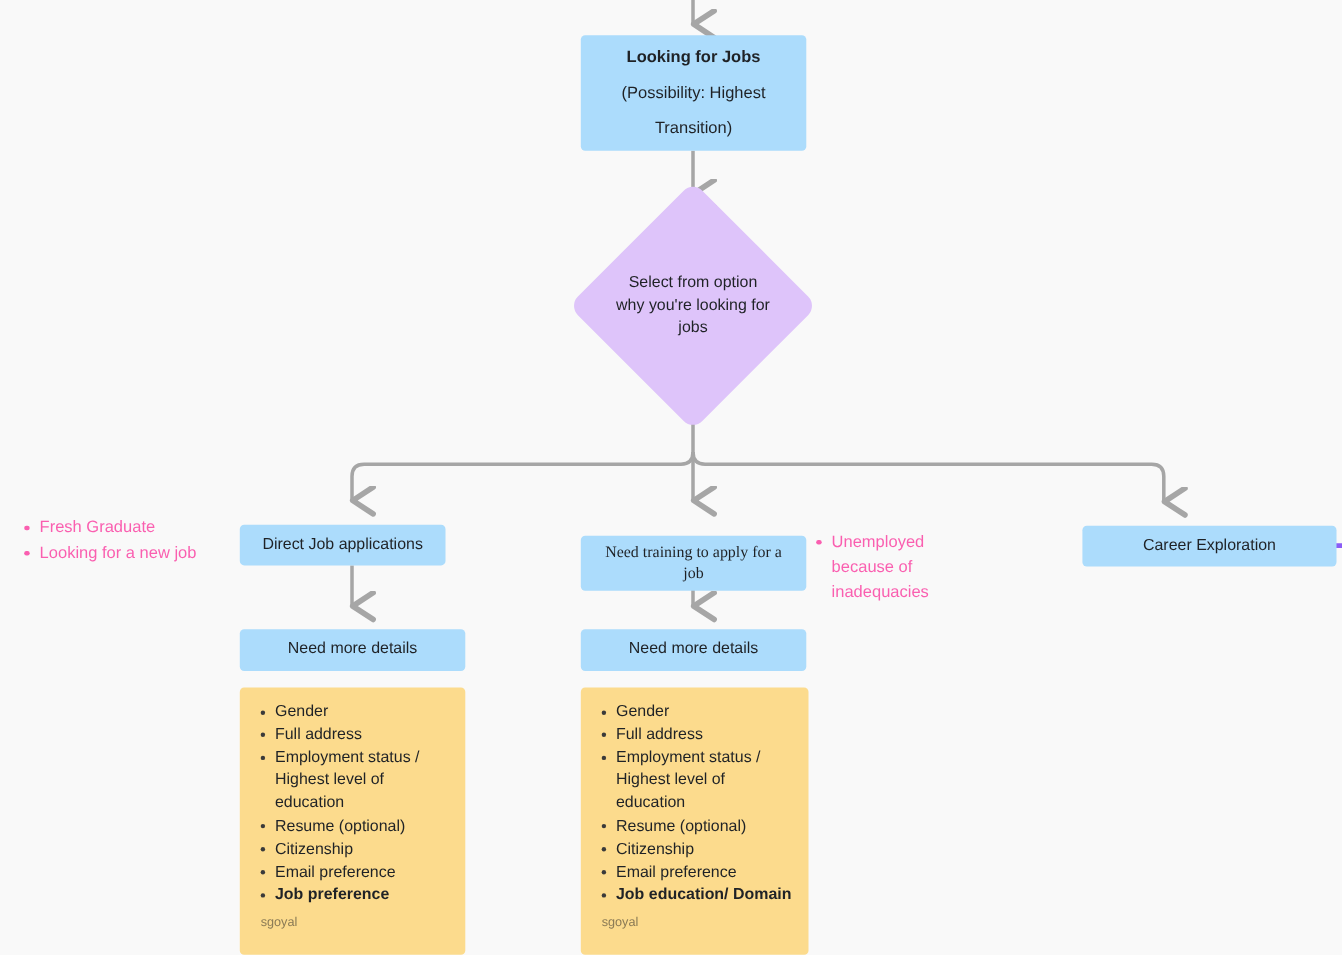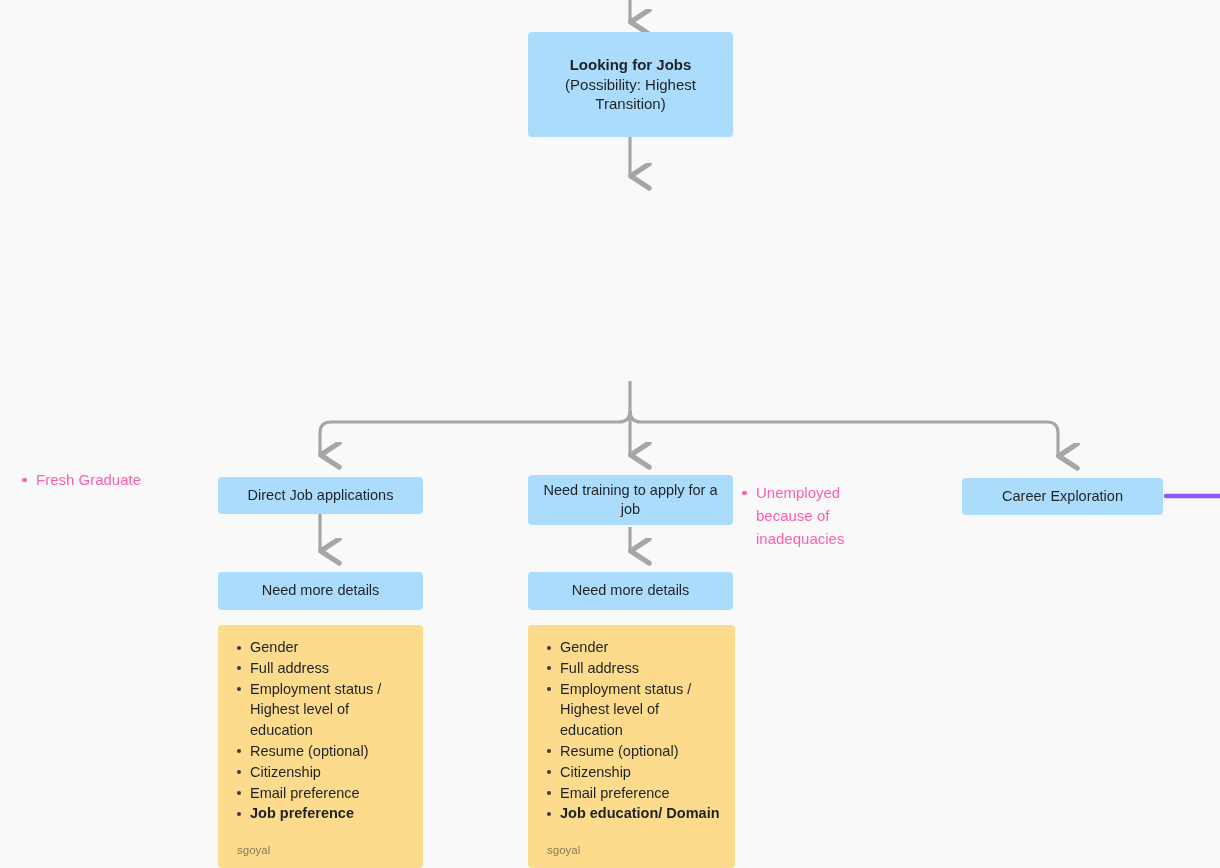--- a/index.html
+++ b/index.html
@@ -33,20 +33,21 @@
     position: absolute;
     box-sizing: border-box;
     display: flex;
     align-items: center;
     justify-content: center;
     text-align: center;
     color: #1f2226;
     font-size: 14.5px;
     line-height: 1.33;
     border-radius: 4px;
+    gap: 13px;
   }
   .blue { background: #ACDCFC; }
   .orange { background: #FCDB8D; }
 
   
   #node-looking-for-jobs {
     left: 528px; top: 32px; width: 205px; height: 105px;
     flex-direction: column;
     padding: 0 14px;
   }
@@ -81,23 +82,23 @@
     justify-content: center;
     text-align: center;
     font-size: 14.5px;
     line-height: 1.42;
     color: #1f2226;
     padding: 0 40px;
     box-sizing: border-box;
   }
 
   
-  #node-direct-job { left: 218px; top: 477px; width: 205px; height: 37px; }
-  #node-need-training { left: 528px; top: 475px; width: 205px; height: 50px; padding: 0 12px; }
-  #node-career-exploration { left: 962px; top: 478px; width: 201px; height: 37px; }
+  #node-direct-job { left: 218px; top: 477px; width: 187px; height: 37px; }
+  #node-need-training { left: 528px; top: 487px; width: 205px; height: 50px; padding: 0 12px; font-family: Liberation Serif, serif; }
+  #node-career-exploration { left: 984px; top: 478px; width: 231px; height: 37px; }
 
   #node-details-left  { left: 218px; top: 572px; width: 205px; height: 38px; }
   #node-details-right { left: 528px; top: 572px; width: 205px; height: 38px; }
 
   
   .card {
     position: absolute;
     box-sizing: border-box;
     border-radius: 4px;
     padding: 12px 10px 6px 10px;
@@ -119,21 +120,21 @@
   .card li::before {
     content: "";
     position: absolute;
     left: -13px; top: 8.5px;
     width: 4px; height: 4px;
     border-radius: 50%;
     background: #3a3a3a;
   }
   .card li.bold { font-weight: bold; }
   .card .byline {
-    margin-top: 20px;
+    margin-top: 9px;
     padding-left: 9px;
     font-size: 11.5px;
     color: #8a7a55;
   }
 
   
   .pink-list {
     position: absolute;
   }
   .pink-list ul {
@@ -189,24 +190,29 @@
 
     <line x1="1166" y1="496" x2="1220" y2="496" stroke="#8B5CF6" stroke-width="4.5" stroke-linecap="round"></line>
   </svg>
 
   <div class="node blue" id="node-looking-for-jobs">
     <div class="line-bold">Looking for Jobs</div>
     <div class="line-sub">(Possibility: Highest</div>
     <div class="line-sub">Transition)</div>
   </div>
 
+  <div id="node-decision-wrap">
+    <div id="node-decision-shape"></div>
+    <div id="node-decision-label">Select from option why you're looking for jobs</div>
+  </div>
 
   <div class="pink-list" id="pink-left">
     <ul>
       <li>Fresh Graduate</li>
+      <li>Looking for a new job</li>
     </ul>
   </div>
 
   <div class="pink-list" id="pink-mid">
     <ul>
       <li>Unemployed because of inadequacies</li>
     </ul>
   </div>
 
   <div class="node blue" id="node-direct-job">Direct Job applications</div>

